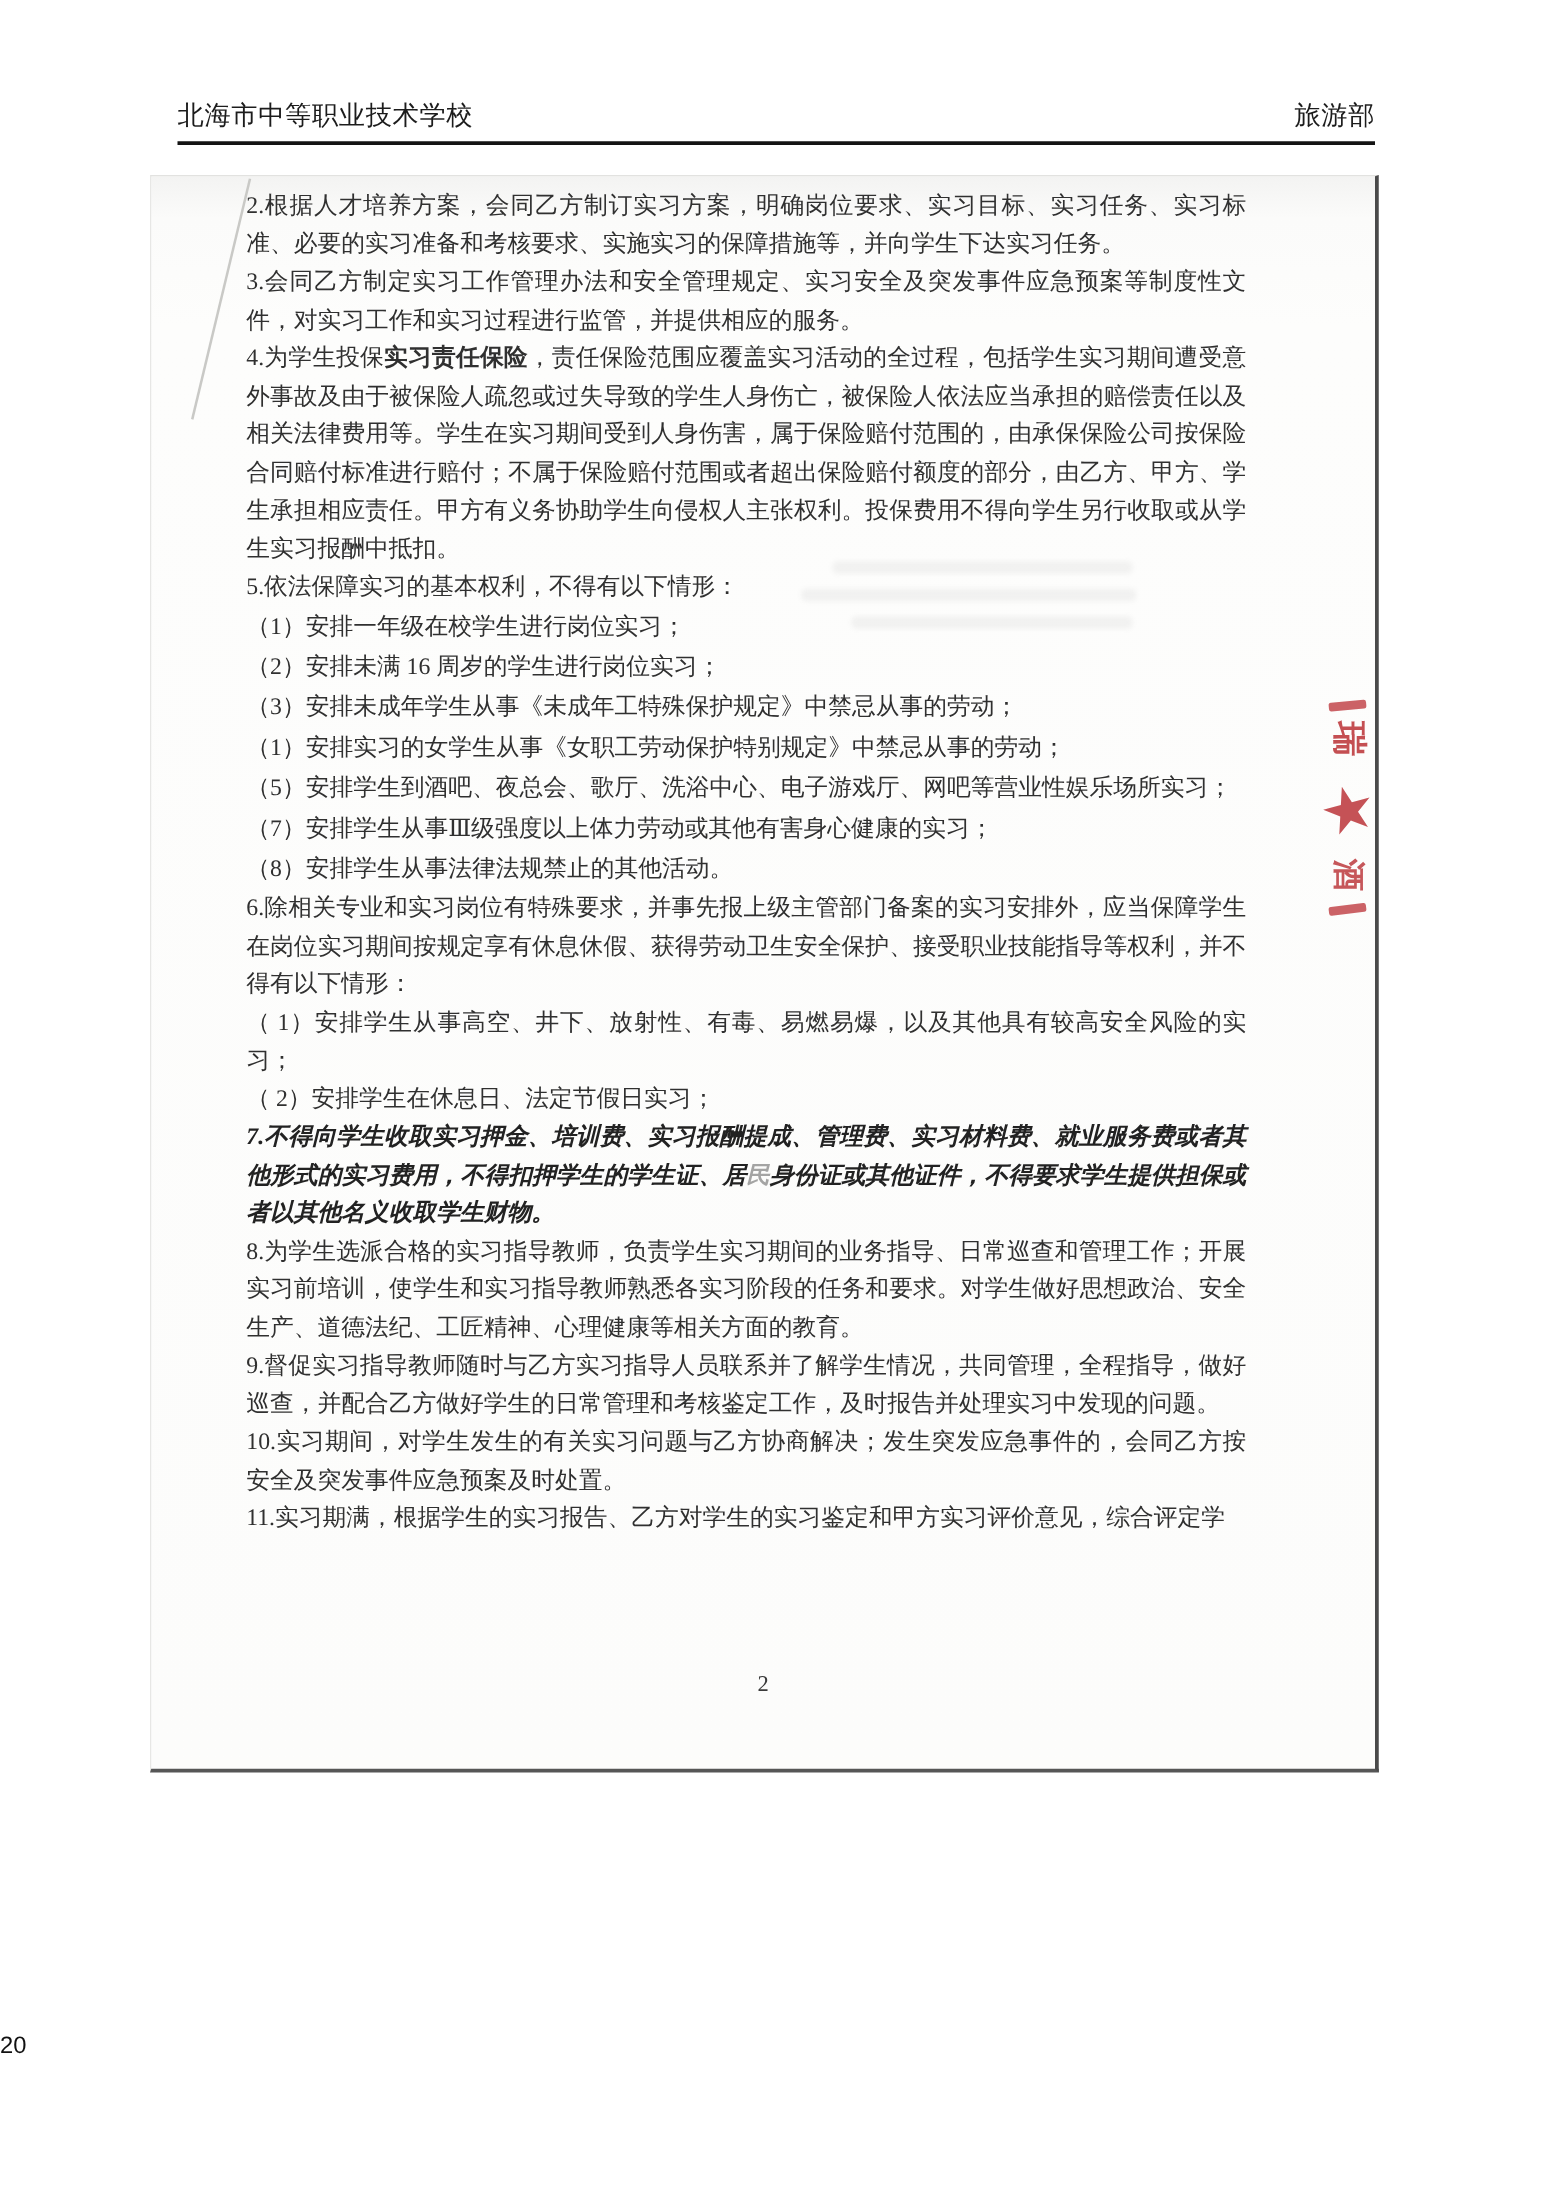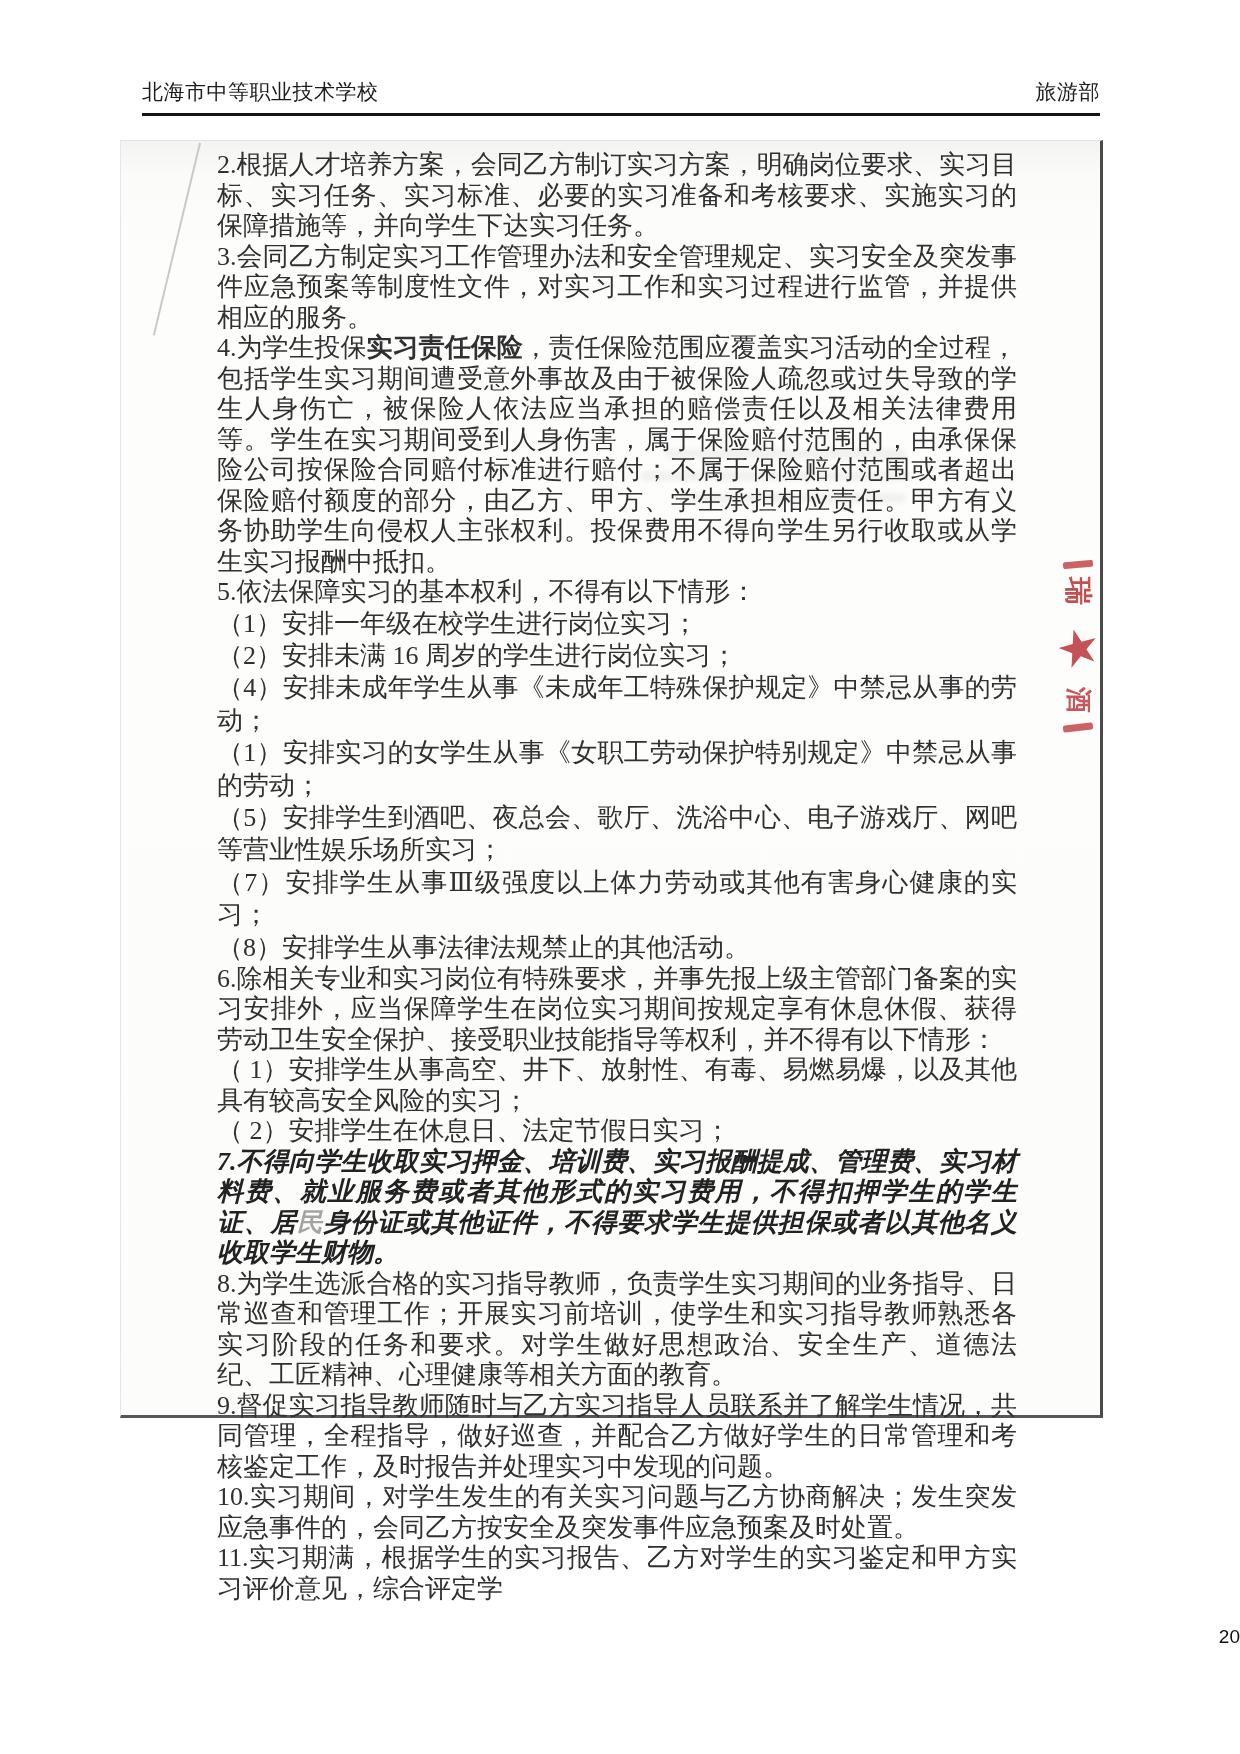--- a/index.html
+++ b/index.html
@@ -20,22 +20,22 @@
         box-sizing:border-box;}
   .paper-edge{position:absolute;left:78px;top:2px;width:2px;height:198px;background:#c9c9c6;
               transform:rotate(13.5deg);transform-origin:top center;}
   .smudge{position:absolute;height:10px;background:#8f8f8f;opacity:.10;filter:blur(2px);border-radius:4px;}
   .sm1{left:545px;top:308px;width:240px;}
   .sm2{left:520px;top:330px;width:268px;}
   .sm3{left:560px;top:352px;width:225px;}
 
   
   .content{position:absolute;left:76px;top:9px;width:800px;
-           font-size:26px;line-height:30.5px;color:#303030;
-           text-align:justify;word-break:break-all;margin-left:20px;}
+           font-size:19px;line-height:30.5px;color:#303030;
+           text-align:justify;word-break:break-all;}
   .content p{margin:0;padding:0;}
   .content p.bold{font-weight:700;color:#222222;font-style:italic;}
   .content p.spaced{line-height:32.4px;}
   .seg-bu{font-weight:700;text-underline-offset:4px;}
   .seg-faded{opacity:.40;}
 
   
   .seal{position:absolute;left:936px;top:420px;width:42px;display:flex;flex-direction:column;
         align-items:center;color:#bf4044;filter:blur(.2px);}
   .seal-bar{width:30px;height:7px;background:currentColor;border-radius:2px;opacity:.82;}
@@ -43,21 +43,21 @@
   .seal-char{font-weight:700;transform:rotate(90deg);line-height:1;}
   .seal-char.c-top{font-size:28px;margin-bottom:20px;opacity:.92;}
   .seal-star{font-size:50px;line-height:46px;transform:rotate(-15deg);opacity:.90;margin-bottom:16px;
              text-shadow:0 0 2px rgba(255,255,255,.55);}
   .seal-char.c-bottom{font-size:26px;margin-bottom:11px;opacity:.88;}
   .seal-bar.b-bottom{transform:rotate(-7deg);}
 
   
   .scan-num{position:absolute;left:0;right:0;top:1196px;text-align:center;
             font-size:18px;color:#3a3a3a;}
-  .doc-num{position:absolute;left:0;top:1626px;width:1240px;text-align:right;
+  .doc-num{position:absolute;left:0;top:1626px;width:1240px;text-align:left;
            font-family:"Liberation Sans","DejaVu Sans",sans-serif;font-size:19px;color:#111111;}
 </style>
 </head>
 <body>
 
 <div class="canvas">
 
   <div class="hdr">
     <span>北海市中等职业技术学校</span>
     <span>旅游部</span>
@@ -70,21 +70,21 @@
     <div class="smudge sm2"></div>
     <div class="smudge sm3"></div>
 
     <div class="content">
         <p><span>2.根据人才培养方案，会同乙方制订实习方案，明确岗位要求、实习目标、实习任务、实习标准、必要的实习准备和考核要求、实施实习的保障措施等，并向学生下达实习任务。</span></p>
         <p><span>3.会同乙方制定实习工作管理办法和安全管理规定、实习安全及突发事件应急预案等制度性文件，对实习工作和实习过程进行监管，并提供相应的服务。</span></p>
         <p><span>4.为学生投保</span><span class="seg-bu">实习责任保险</span><span>，责任保险范围应覆盖实习活动的全过程，包括学生实习期间遭受意外事故及由于被保险人疏忽或过失导致的学生人身伤亡，被保险人依法应当承担的赔偿责任以及相关法律费用等。学生在实习期间受到人身伤害，属于保险赔付范围的，由承保保险公司按保险合同赔付标准进行赔付；不属于保险赔付范围或者超出保险赔付额度的部分，由乙方、甲方、学生承担相应责任。甲方有义务协助学生向侵权人主张权利。投保费用不得向学生另行收取或从学生实习报酬中抵扣。</span></p>
         <p><span>5.依法保障实习的基本权利，不得有以下情形：</span></p>
         <p class="spaced"><span>（1）安排一年级在校学生进行岗位实习；</span></p>
         <p class="spaced"><span>（2）安排未满 16 周岁的学生进行岗位实习；</span></p>
-        <p class="spaced"><span>（4）安排未成年学生从事《未成年工特殊保护规定》中禁忌从事的劳动；</span></p>
+        <p class="spaced"><span>（3）安排未成年学生从事《未成年工特殊保护规定》中禁忌从事的劳动；</span></p>
         <p class="spaced"><span>（1）安排实习的女学生从事《女职工劳动保护特别规定》中禁忌从事的劳动；</span></p>
         <p class="spaced"><span>（5）安排学生到酒吧、夜总会、歌厅、洗浴中心、电子游戏厅、网吧等营业性娱乐场所实习；</span></p>
         <p class="spaced"><span>（7）安排学生从事Ⅲ级强度以上体力劳动或其他有害身心健康的实习；</span></p>
         <p class="spaced"><span>（8）安排学生从事法律法规禁止的其他活动。</span></p>
         <p><span>6.除相关专业和实习岗位有特殊要求，并事先报上级主管部门备案的实习安排外，应当保障学生在岗位实习期间按规定享有休息休假、获得劳动卫生安全保护、接受职业技能指导等权利，并不得有以下情形：</span></p>
         <p><span>（ 1）安排学生从事高空、井下、放射性、有毒、易燃易爆，以及其他具有较高安全风险的实习；</span></p>
         <p><span>（ 2）安排学生在休息日、法定节假日实习；</span></p>
         <p class="bold"><span>7.不得向学生收取实习押金、培训费、实习报酬提成、管理费、实习材料费、就业服务费或者其他形式的实习费用，不得扣押学生的学生证、居</span><span class="seg-faded">民</span><span>身份证或其他证件，不得要求学生提供担保或者以其他名义收取学生财物。</span></p>
         <p><span>8.为学生选派合格的实习指导教师，负责学生实习期间的业务指导、日常巡查和管理工作；开展实习前培训，使学生和实习指导教师熟悉各实习阶段的任务和要求。对学生做好思想政治、安全生产、道德法纪、工匠精神、心理健康等相关方面的教育。</span></p>
         <p><span>9.督促实习指导教师随时与乙方实习指导人员联系并了解学生情况，共同管理，全程指导，做好巡查，并配合乙方做好学生的日常管理和考核鉴定工作，及时报告并处理实习中发现的问题。</span></p>

